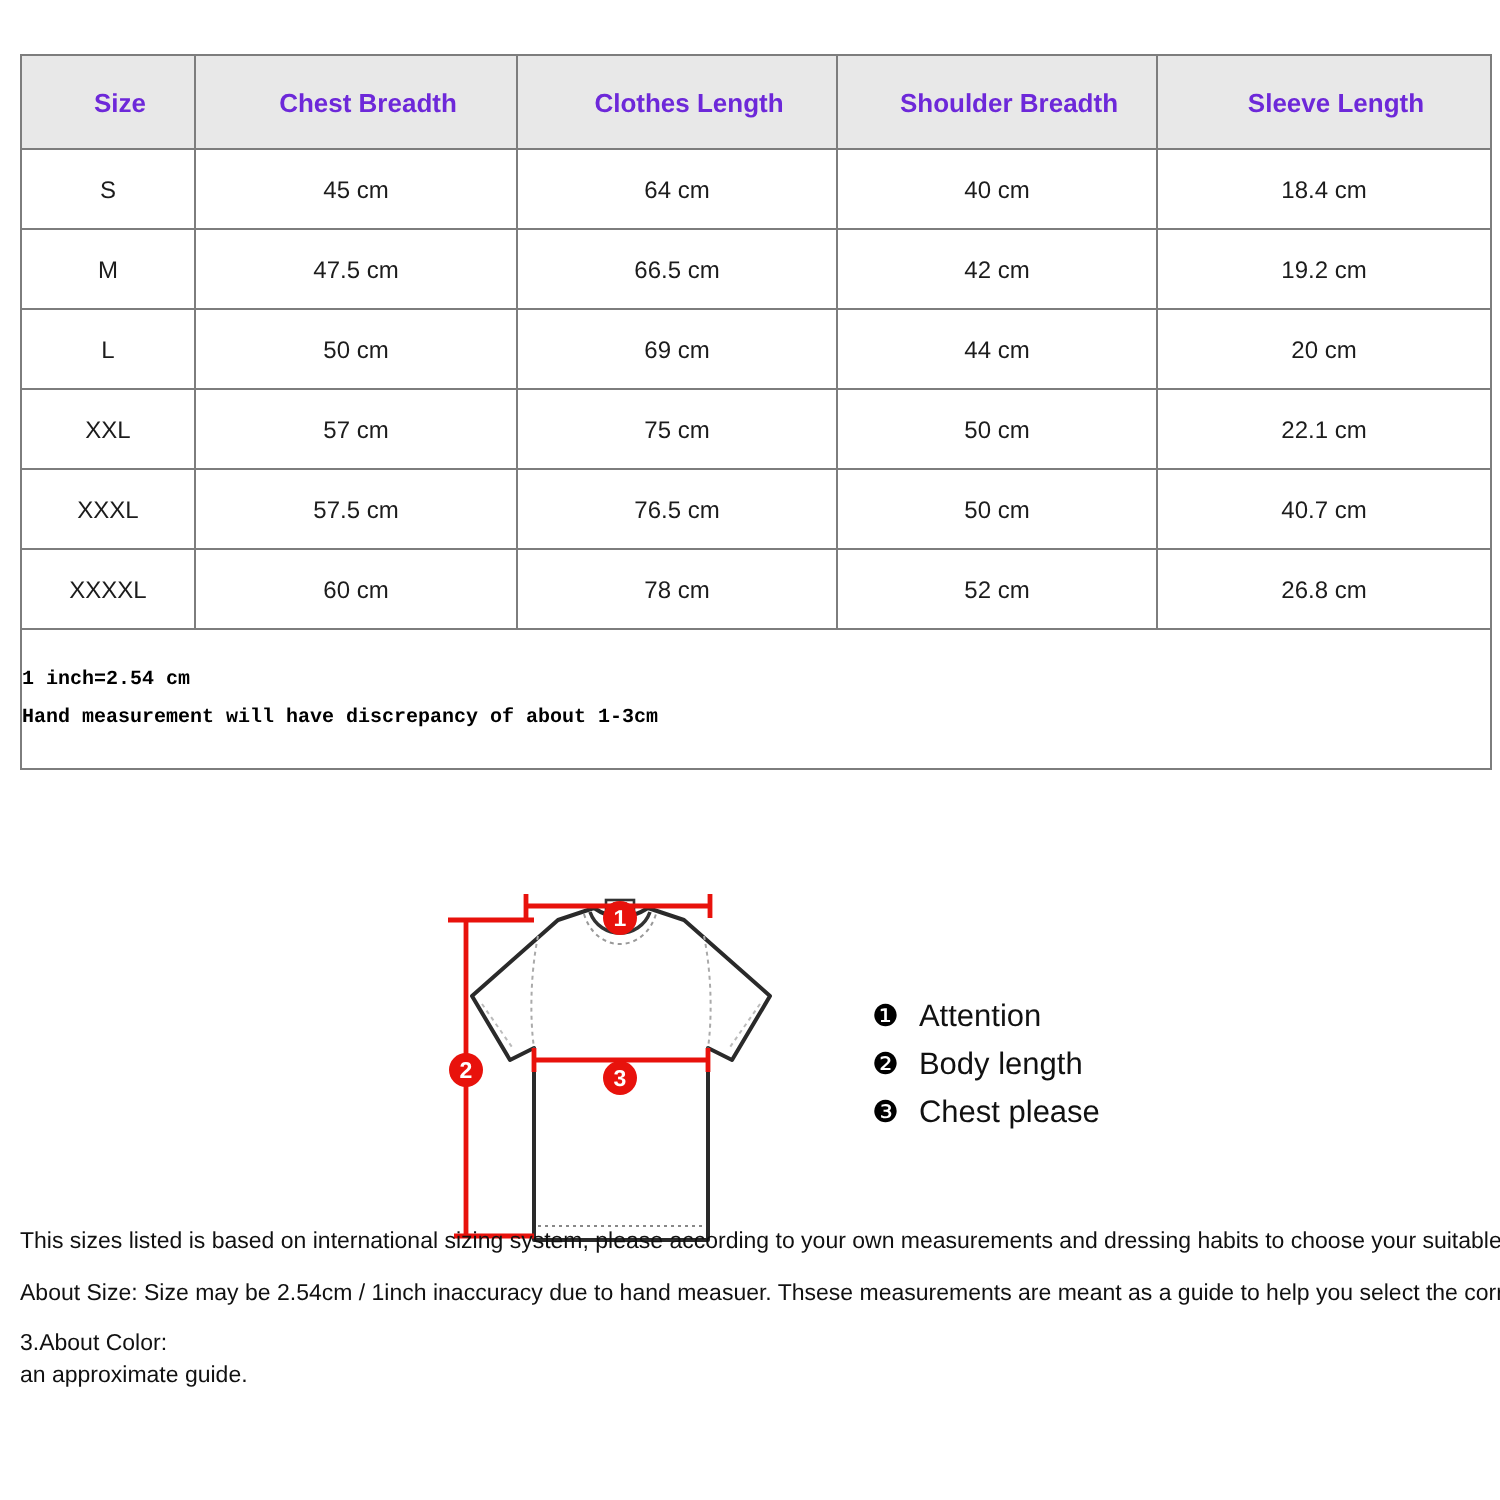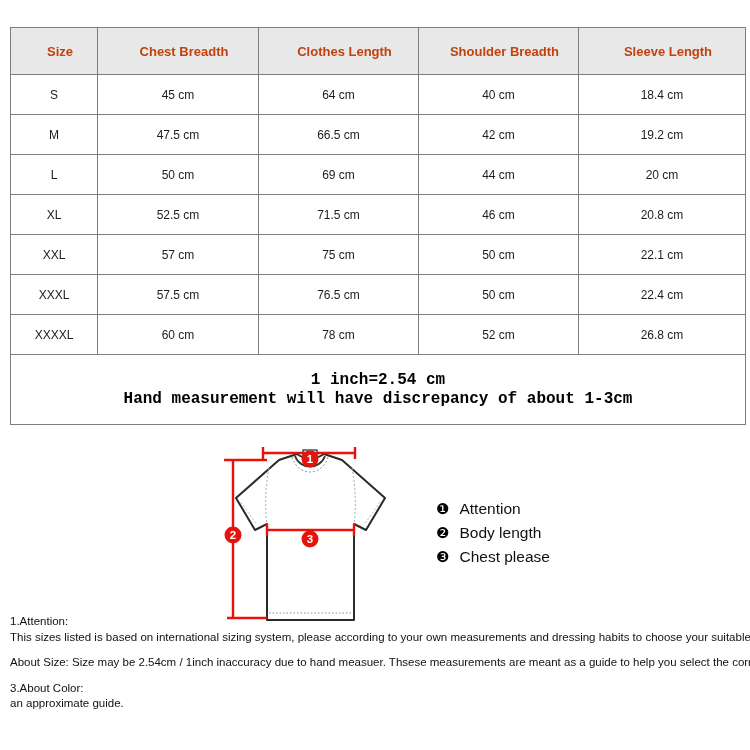--- a/index.html
+++ b/index.html
@@ -23,38 +23,38 @@
   .size-table th, .size-table td {
     border: 1px solid #7d7d7d;
     text-align: center;
     vertical-align: middle;
     padding: 0;
   }
   .size-table th {
     background: #e8e8e8;
     font-size: 13px;
     font-weight: bold;
-    color: #c2410c;
+    color: #6d28d9;
     height: 47px;
     padding-left: 12px;
   }
   .size-table td.cell {
     font-size: 12px;
     color: #1c1c1c;
     height: 40px;
     background: #fff;
   }
   .note-cell { height: 70px; background: #fff; }
   .note-line {
     font-family: "Liberation Mono", monospace;
     font-weight: bold;
-    font-size: 16px;
+    font-size: 10px;
     line-height: 19px;
     color: #000;
-    text-align: center;
+    text-align: left;
   }
 
   
   .tshirt-svg { position: absolute; left: 205px; top: 440px; }
 
   .legend {
     position: absolute; left: 436px; top: 500px;
     display: flex; flex-direction: column; gap: 6px;
   }
   .legend-item {
@@ -109,39 +109,32 @@
       <td class="cell">19.2 cm</td>
     </tr>
     <tr>
       <td class="cell">L</td>
       <td class="cell">50 cm</td>
       <td class="cell">69 cm</td>
       <td class="cell">44 cm</td>
       <td class="cell">20 cm</td>
     </tr>
     <tr>
-      <td class="cell">XL</td>
-      <td class="cell">52.5 cm</td>
-      <td class="cell">71.5 cm</td>
-      <td class="cell">46 cm</td>
-      <td class="cell">20.8 cm</td>
-    </tr>
-    <tr>
       <td class="cell">XXL</td>
       <td class="cell">57 cm</td>
       <td class="cell">75 cm</td>
       <td class="cell">50 cm</td>
       <td class="cell">22.1 cm</td>
     </tr>
     <tr>
       <td class="cell">XXXL</td>
       <td class="cell">57.5 cm</td>
       <td class="cell">76.5 cm</td>
       <td class="cell">50 cm</td>
-      <td class="cell">22.4 cm</td>
+      <td class="cell">40.7 cm</td>
     </tr>
     <tr>
       <td class="cell">XXXXL</td>
       <td class="cell">60 cm</td>
       <td class="cell">78 cm</td>
       <td class="cell">52 cm</td>
       <td class="cell">26.8 cm</td>
     </tr>
     <tr>
       <td class="note-cell" colspan="5">
@@ -197,21 +190,20 @@
     <span>Body length</span>
   </div>
   <div class="legend-item">
     <span class="legend-bullet">❸</span>
     <span>Chest please</span>
   </div>
 </div>
 
 <div class="sections">
   <div class="section">
-    <div class="section-heading">1.Attention:</div>
     <div class="section-line">This sizes listed is based on international sizing system, please according to your own measurements and dressing habits to choose your suitable size.</div>
   </div>
   <div class="section">
     <div class="section-line">About Size: Size may be 2.54cm / 1inch inaccuracy due to hand measuer. Thsese measurements are meant as a guide to help you select the correct size.</div>
   </div>
   <div class="section">
     <div class="section-heading">3.About Color:</div>
     <div class="section-line">an approximate guide.</div>
   </div>
 </div>

